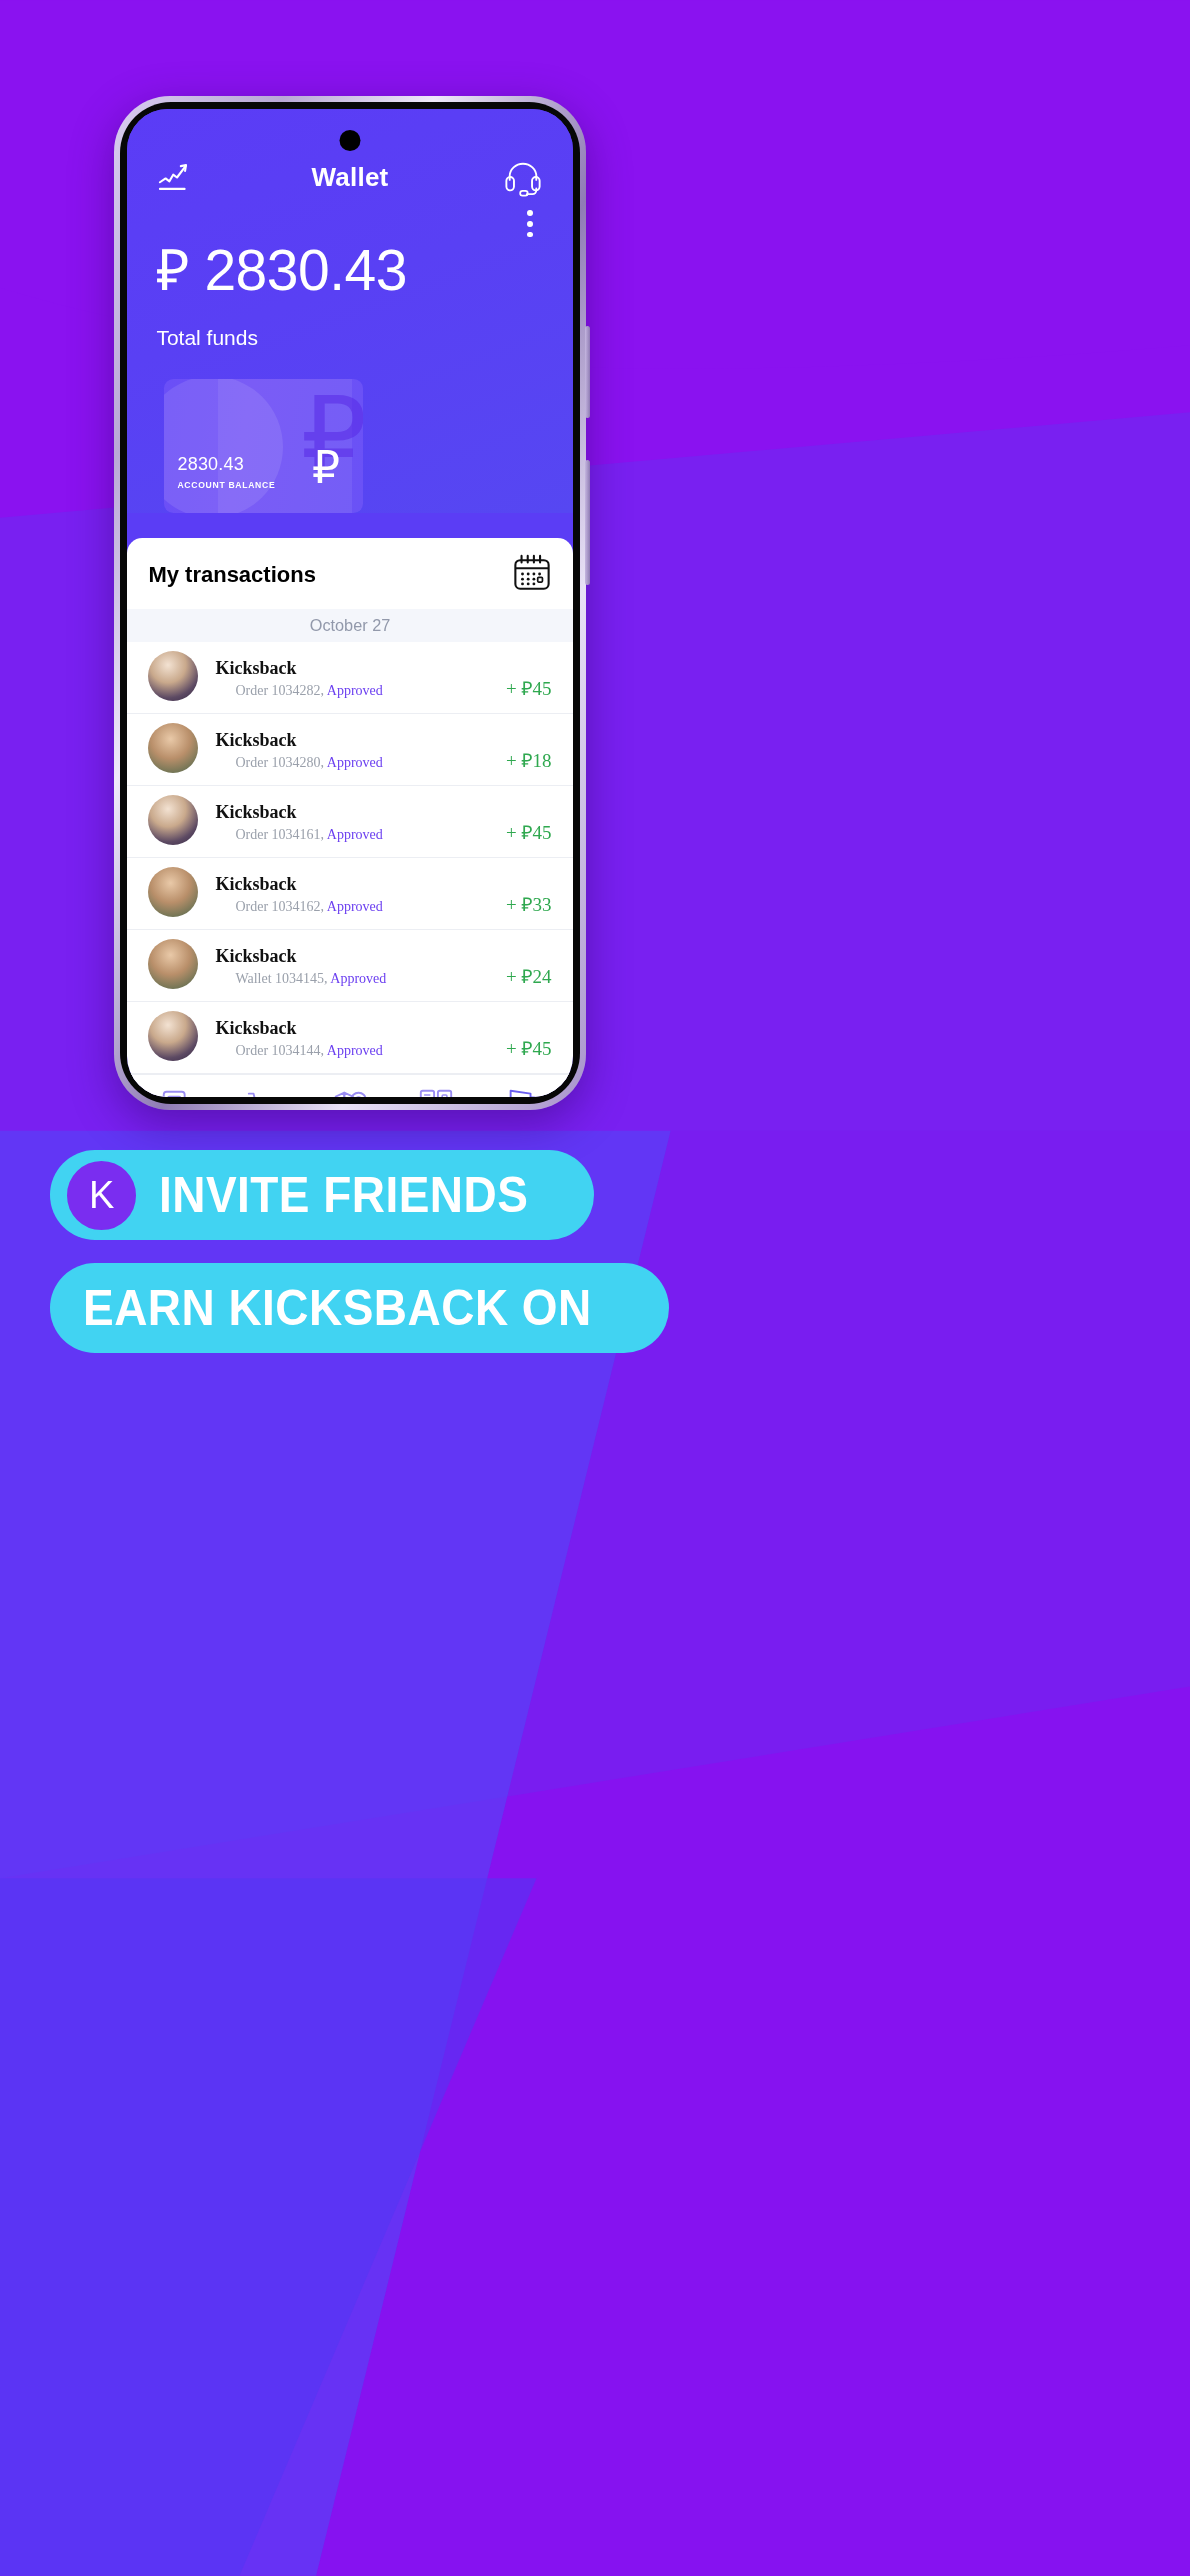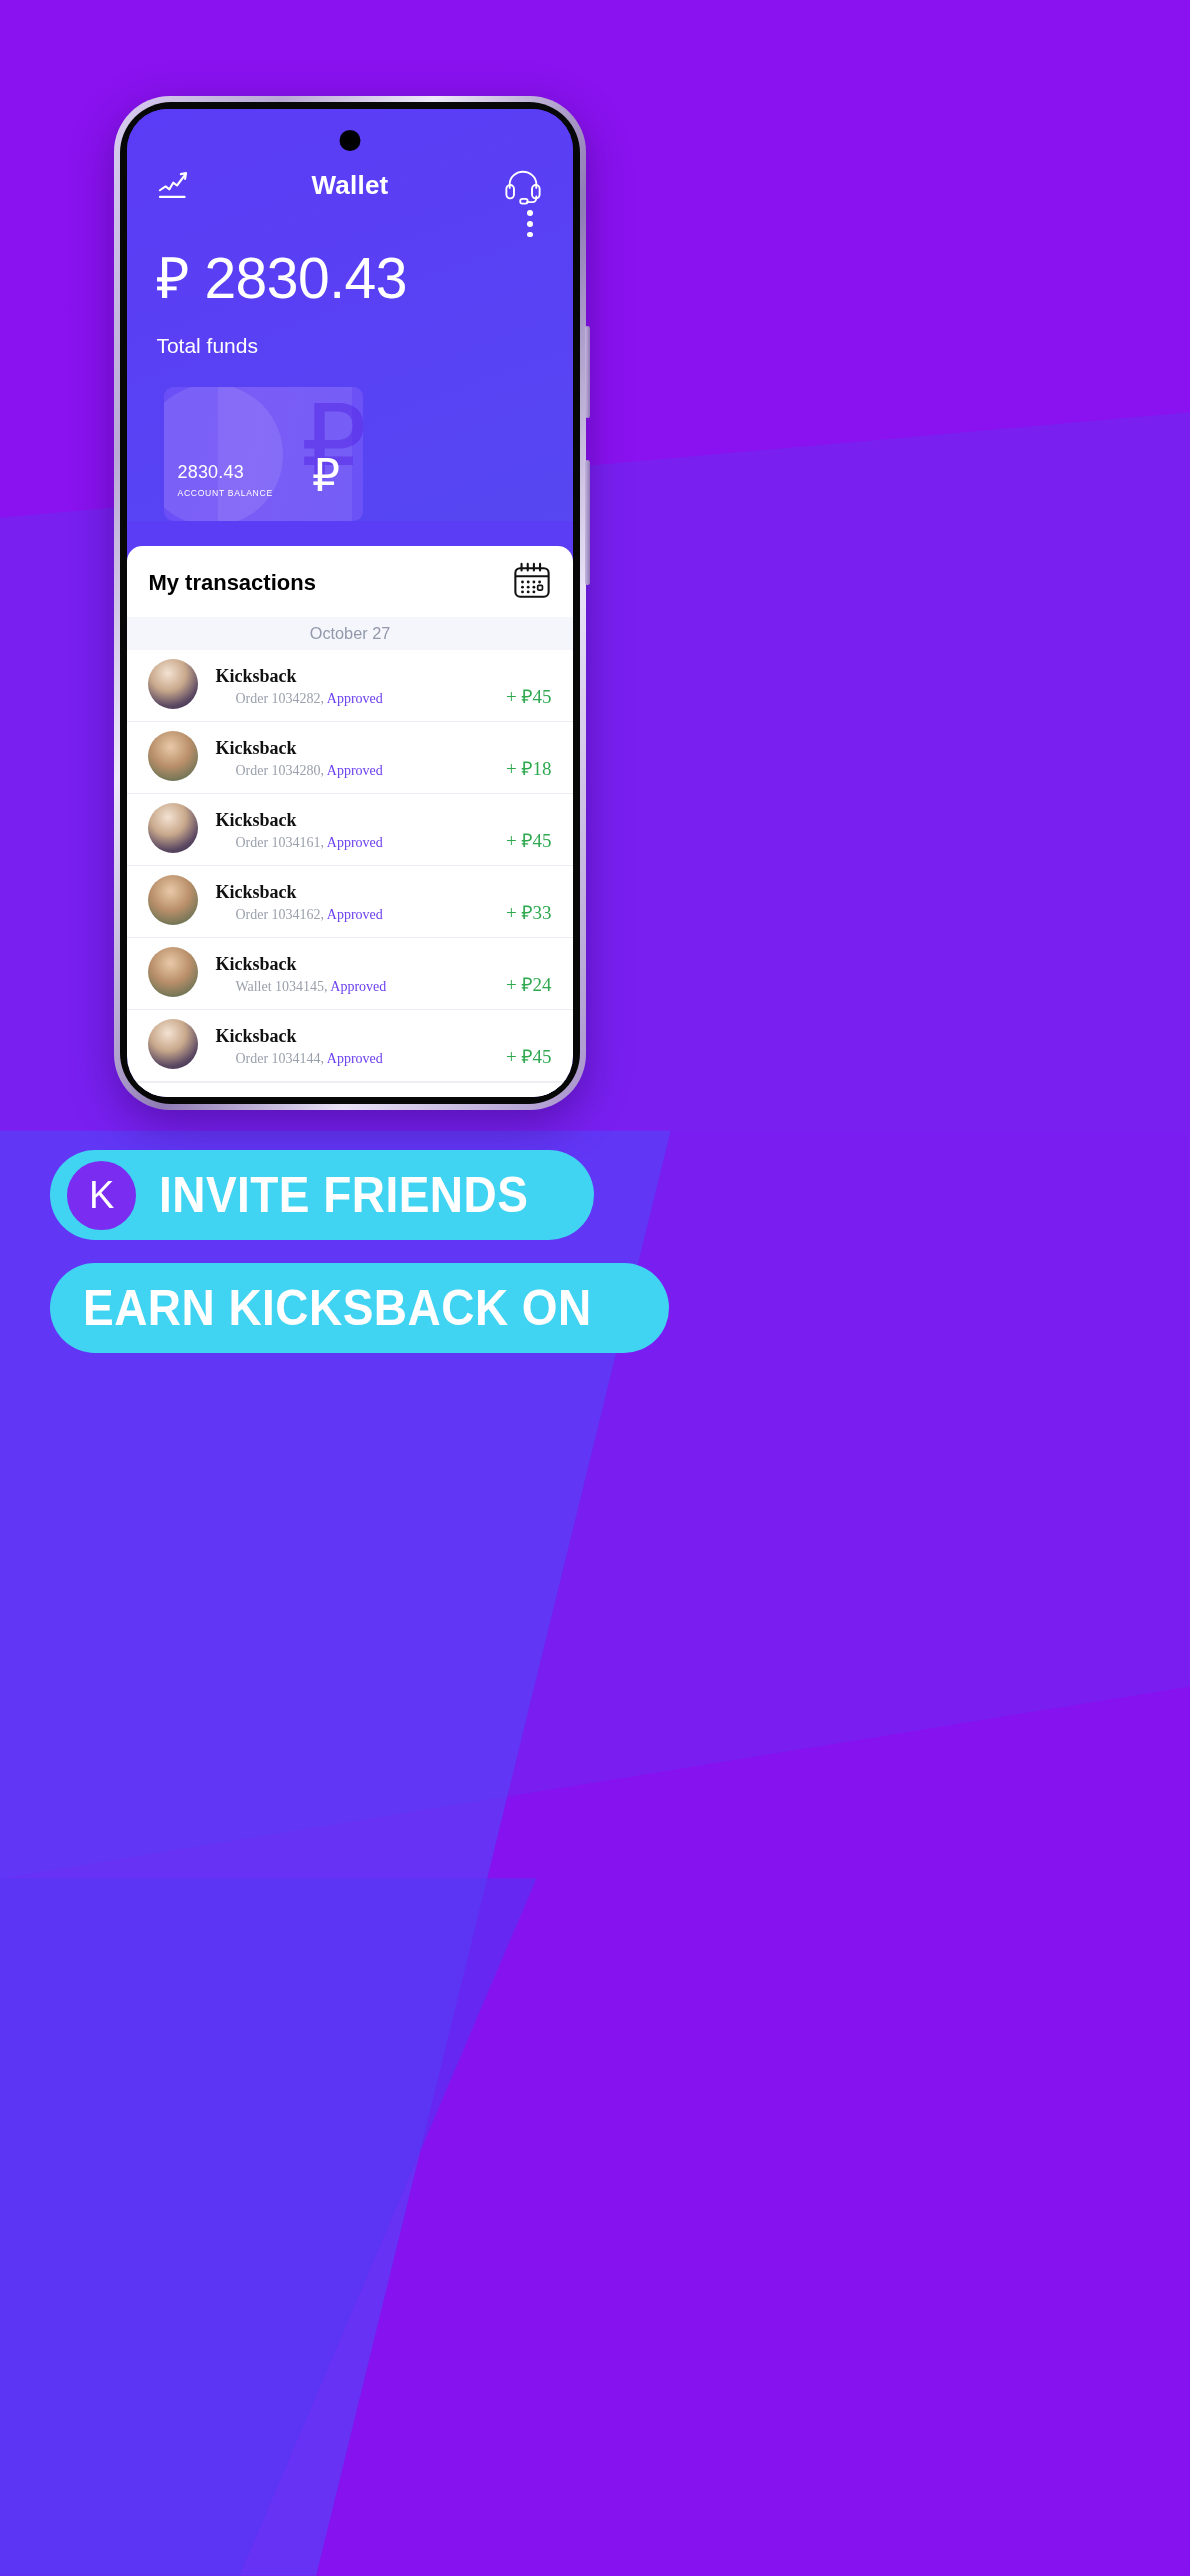--- a/index.html
+++ b/index.html
@@ -56,21 +56,20 @@
   .app-top{
     background:linear-gradient(160deg,#5b3cf6 0%,#5940f4 45%,#5647f2 100%);
     padding:0 0 0 0;
     flex:0 0 auto;
     position:relative;
   }
   .top-bar{
     height:104px;
     display:flex; align-items:center; justify-content:space-between;
     padding:33px 27px 0 27px;
-    margin-top:8px;
   }
   .icon-btn{ width:46px; height:46px; display:flex; align-items:center; justify-content:center; }
   .app-title{
     color:#fff; font-size:26px; font-weight:bold; letter-spacing:0.2px;
   }
   .kebab{
     position:absolute; right:40px; top:101px;
     display:flex; flex-direction:column; gap:4.8px; align-items:center;
   }
   .kebab i{ width:5.8px; height:5.8px; border-radius:50%; background:#fff; display:block; }
@@ -113,21 +112,21 @@
     position:absolute; right:23px; bottom:23px;
     font-size:44px; color:#fff; line-height:1;
     font-family:"DejaVu Sans", sans-serif;
   }
   .card-amount{
     position:absolute; left:13.4px; bottom:38px;
     color:#fff; font-size:18px; letter-spacing:0.2px;
   }
   .card-caption{
     position:absolute; left:13.4px; bottom:23px;
-    color:#fff; font-size:8.6px; font-weight:normal; letter-spacing:0.7px;
+    color:#fff; font-size:8.6px; font-weight:bold; letter-spacing:0.7px;
   }
 
   
   .sheet{
     background:#fff;
     border-top-left-radius:15.3px; border-top-right-radius:15.3px;
     margin-top:25px;
     flex:1 1 auto;
     display:flex; flex-direction:column;
     overflow:hidden;

